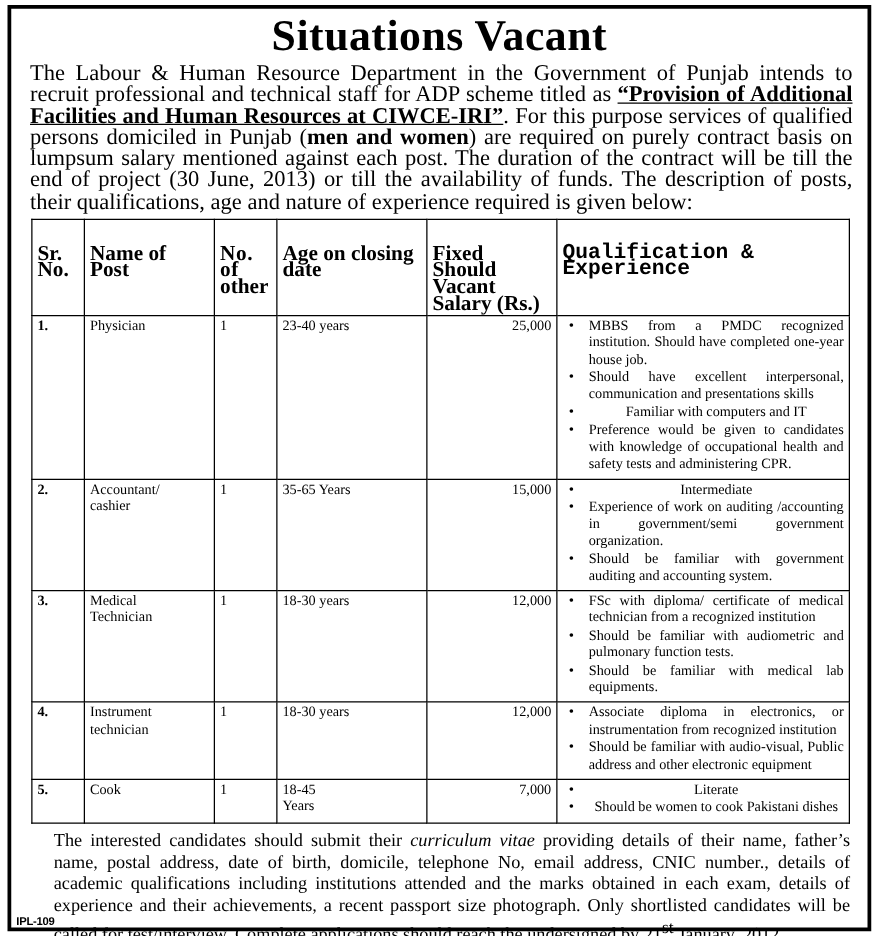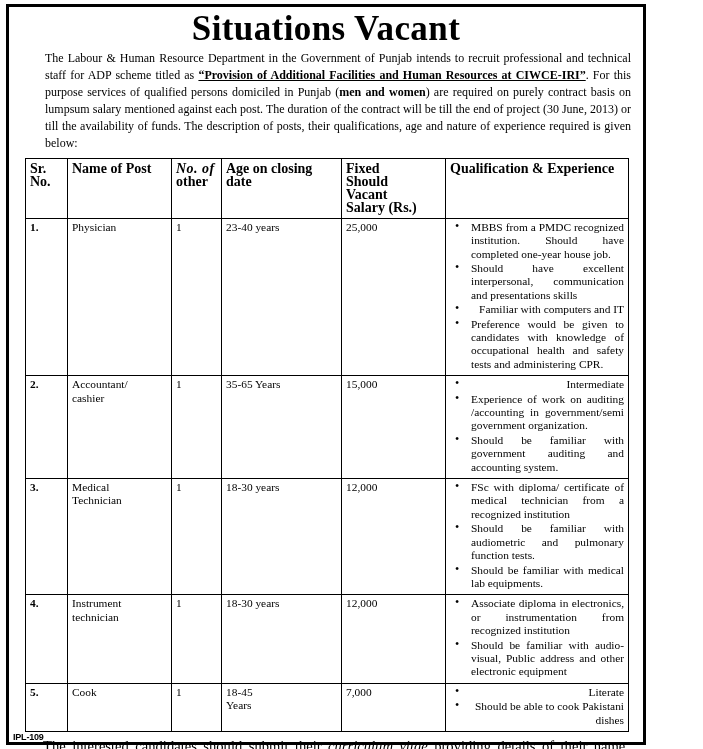--- a/index.html
+++ b/index.html
@@ -12,21 +12,21 @@
     height: 749px;
     font-family: "Liberation Serif", "DejaVu Serif", serif;
     color: #000;
     overflow: hidden;
   }
 
   .page-frame {
     position: absolute;
     left: 6px;
     top: 4px;
-    width: 640px;
+    width: 691px;
     height: 741px;
     border: 3px solid #000;
     background: #fff;
   }
 
   .inner {
     position: relative;
     width: 100%;
     height: 100%;
     padding: 0;
@@ -38,22 +38,22 @@
     font-family: "Liberation Serif", "DejaVu Serif", serif;
     font-weight: bold;
     font-size: 35px;
     line-height: 38px;
     letter-spacing: 0.4px;
     margin: 3px 0 2px 0;
   }
 
   
   .intro {
-    margin: 0 12px 0 36px;
-    font-size: 12px;
+    margin: 0 12px 0 15px;
+    font-size: 18px;
     line-height: 17.1px;
     text-align: justify;
     text-justify: inter-word;
   }
   .b { font-weight: bold; }
   .bu { font-weight: bold; text-decoration: underline; }
 
   
   .tbl-wrap {
     margin: 5px 14px 0 16px;
@@ -65,44 +65,44 @@
   }
   table.jobs th, table.jobs td {
     border: 1px solid #000;
     vertical-align: top;
     padding: 2px 4px 3px 4px;
     font-size: 11.4px;
     line-height: 13.3px;
   }
   table.jobs thead th {
     font-weight: bold;
-    font-size: 14px;
+    font-size: 17px;
     text-align: left;
-    padding-top: 3px;
+    padding-top: 20px;
   }
   th.c-sr   { width: 42px; }
   th.c-name { width: 104px; }
   th.c-no   { width: 50px; }
   th.c-age  { width: 120px; }
   th.c-sal  { width: 104px; }
-  th.c-qual { width: auto; }
+  th.c-qual { width: auto; font-family: Liberation Mono, monospace; }
 
   th.c-sal {
     font-size: 14.2px;
     line-height: 17px;
     font-weight: bold;
     padding-left: 6px;
   }
-  th.c-no .nb { letter-spacing: 0.5px; font-style: italic; }
+  th.c-no .nb { letter-spacing: 0.5px; }
 
   td.sr   { font-weight: bold; font-size: 12px; }
   td.name { padding-left: 6px; font-size: 12px; line-height: 14px; padding-top: 5px;}
   td.no   { font-size: 12px; }
   td.age  { font-size: 11.8px; line-height: 14px; }
-  td.sal  { font-size: 14.4px; text-align: left; padding-top: 2px; }
+  td.sal  { font-size: 14.4px; text-align: right; padding-top: 2px; }
   td.qual { padding: 1px 5px 2px 2px; }
 
   ul.quals {
     margin: 0;
     padding: 0 0 0 21px;
     list-style: none;
   }
   ul.quals li {
     position: relative;
     margin: 0 0 1px 0;
@@ -111,21 +111,21 @@
     text-align: justify;
     text-justify: inter-word;
   }
   ul.quals li::before {
     content: "\2022";
     position: absolute;
     left: -16px;
     top: -1px;
     font-size: 12px;
   }
-  ul.quals li.nojustify { text-align: right; }
+  ul.quals li.nojustify { text-align: center; }
 
   
   .closing {
     margin: 6px 14px 0 34px;
     font-size: 14.6px;
     line-height: 17.3px;
     text-align: justify;
     text-justify: inter-word;
   }
   .closing .it { font-style: italic; }
@@ -244,21 +244,21 @@
             </tr>
             <tr>
               <td class="sr">5.</td>
               <td class="name">Cook</td>
               <td class="no">1</td>
               <td class="age">18-45<br>Years</td>
               <td class="sal">7,000</td>
               <td class="qual">
                 <ul class="quals">
                   <li class="nojustify">Literate</li>
-                  <li class="nojustify">Should be able to cook Pakistani dishes</li>
+                  <li class="nojustify">Should be women to cook Pakistani dishes</li>
                 </ul>
               </td>
             </tr>
           </tbody>
       </table>
     </div>
 
     <p class="closing"><span>The interested candidates should submit their </span><span class="it">curriculum vitae</span><span> providing details of their name, father’s name, postal address, date of birth, domicile, telephone No, email address, CNIC number., details of academic qualifications including institutions attended and the marks obtained in each exam, details of experience and their achievements, a recent passport size photograph. Only shortlisted candidates will be called for test/interview. Complete applications should reach the undersigned by 21</span><sup>st</sup><span> January, 2012.</span></p>
 
     <div class="signature">

